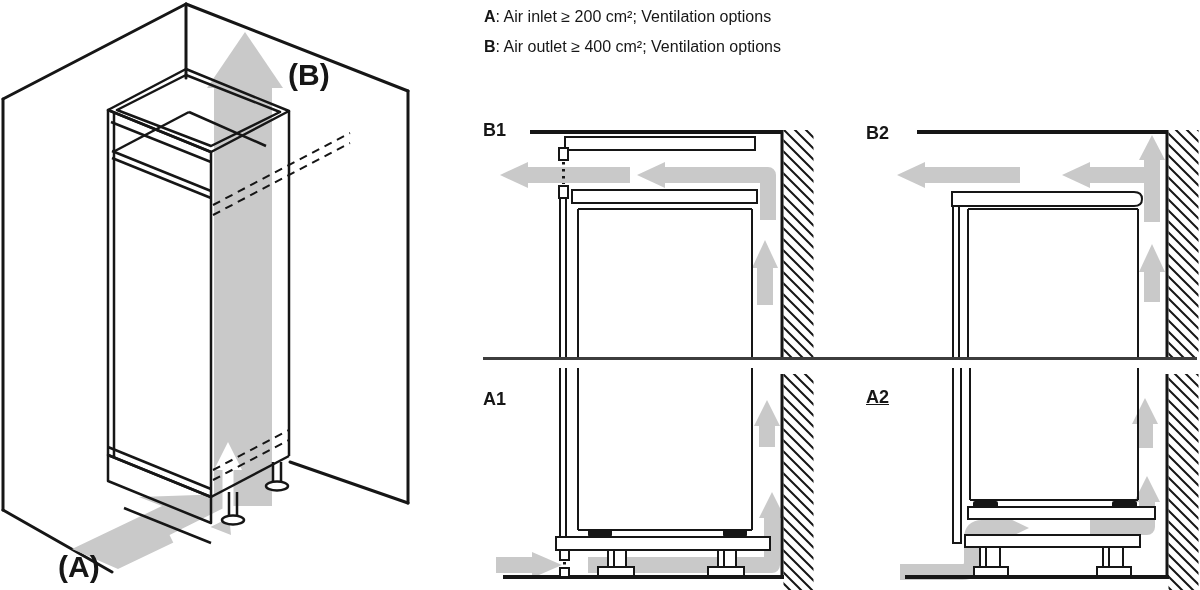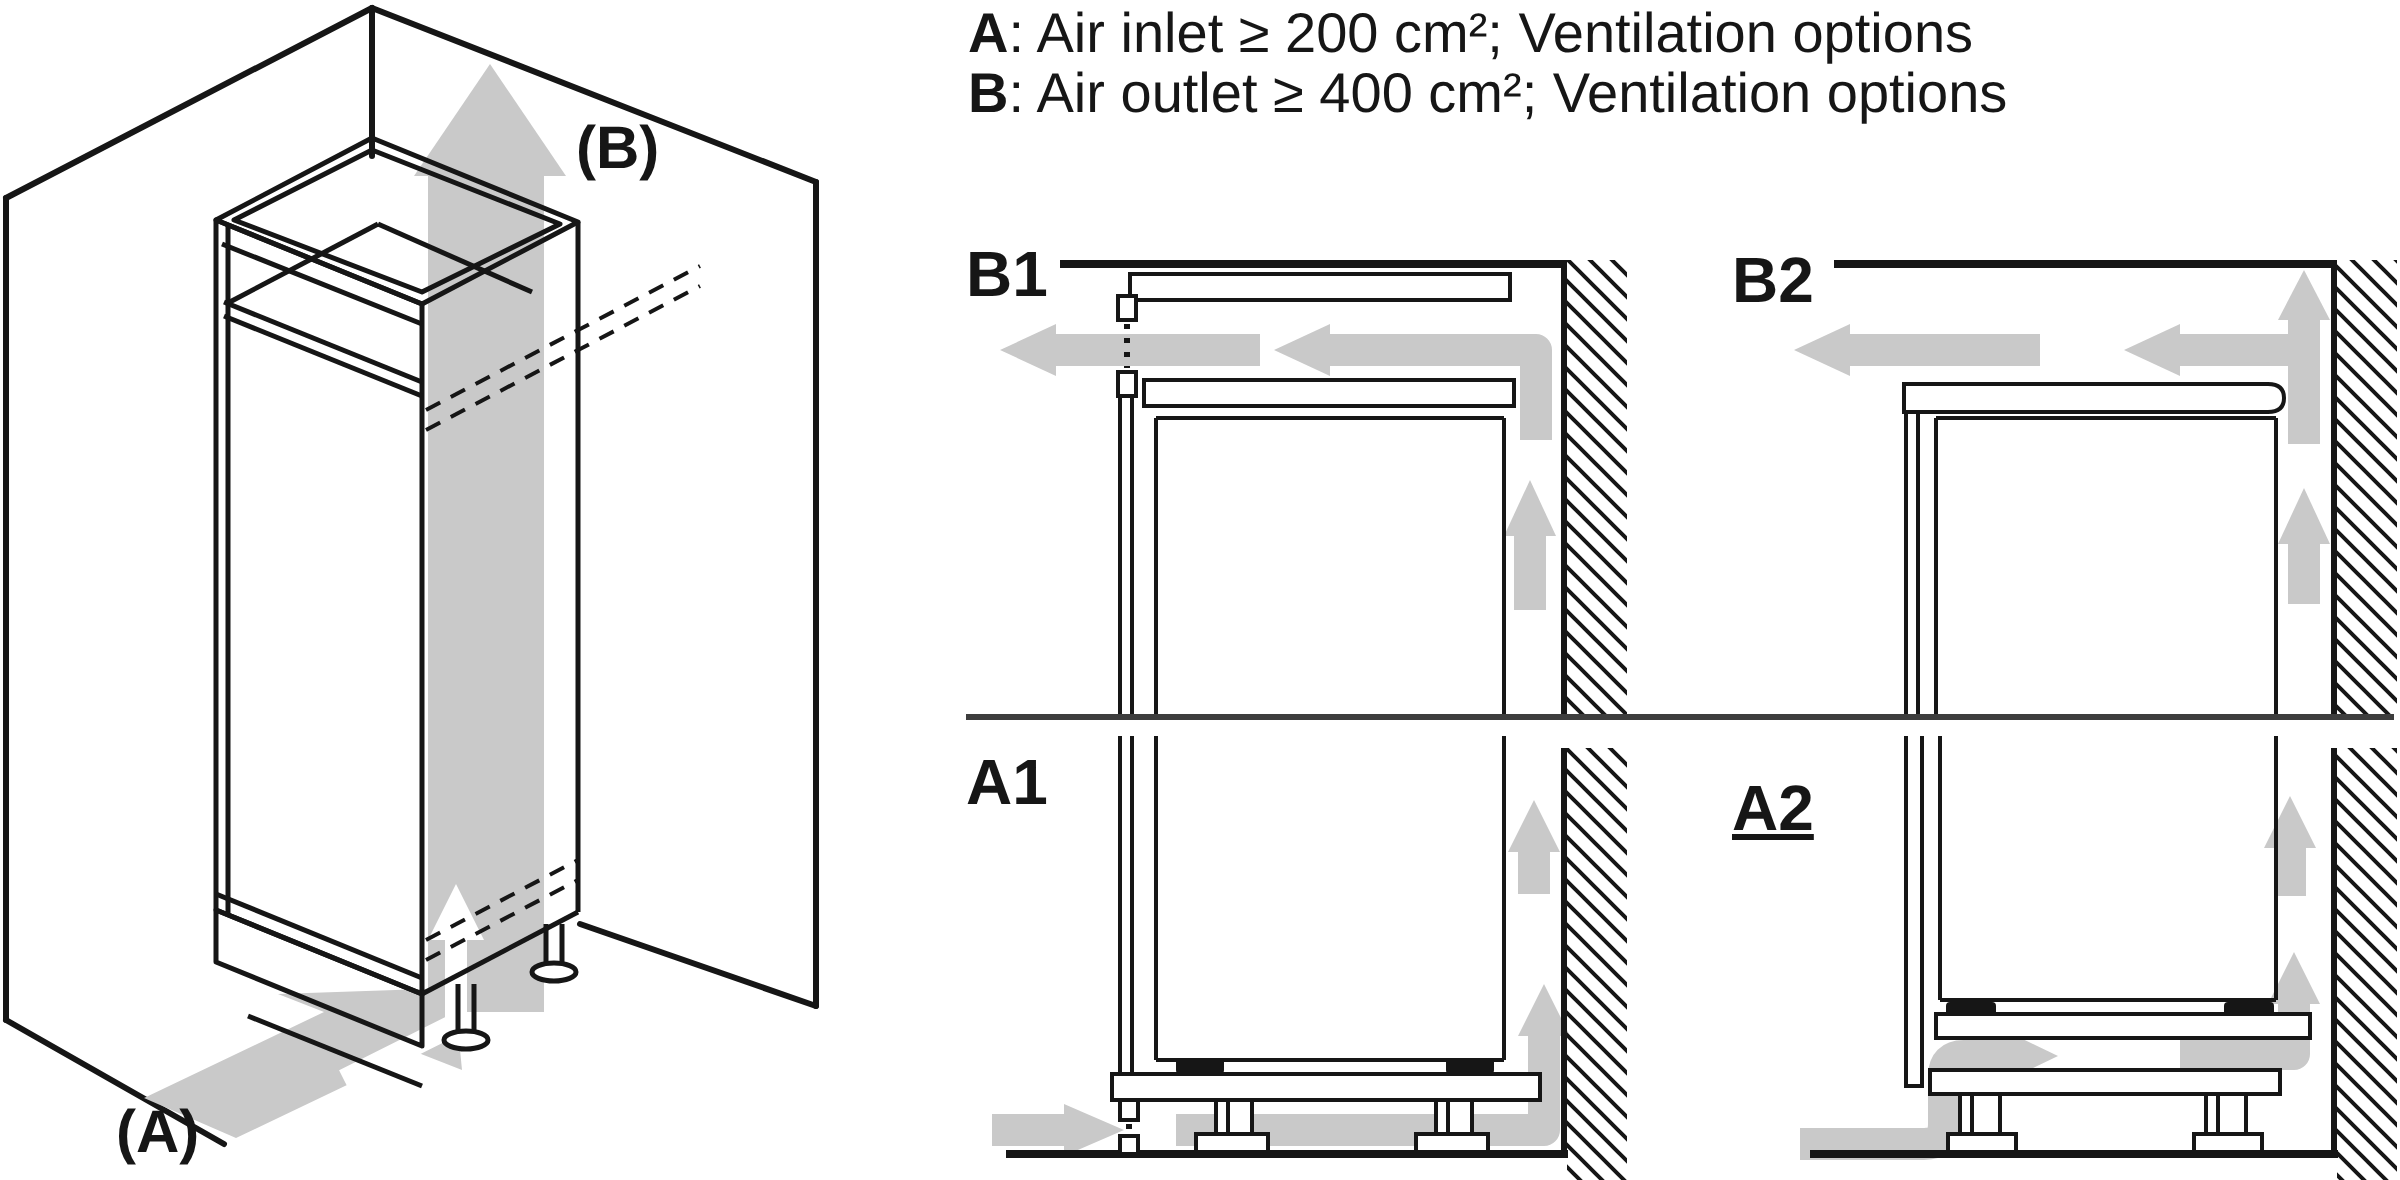--- a/index.html
+++ b/index.html
@@ -1,21 +1,21 @@
 <!DOCTYPE html>
 <html><head>
 <meta charset="utf-8">
 <style>
   html,body{margin:0;padding:0;background:#ffffff;}
   #stage{position:relative;width:1200px;height:590px;background:#ffffff;overflow:hidden;
          font-family:"Liberation Sans", sans-serif;color:#161616;}
   .abs{position:absolute;}
-  .hdr{font-size:28px;line-height:30px;white-space:nowrap;}
+  .hdr{font-size:16px;line-height:30px;white-space:nowrap;}
   .hdr b{font-weight:bold;}
-  .panel-label{font-size:32px;font-weight:bold;line-height:1;}
+  .panel-label{font-size:18px;font-weight:bold;line-height:1;}
   .iso-label{font-size:30px;font-weight:bold;line-height:1;}
   svg{display:block;}
   .divider{background:#3d3d3d;height:3px;}
 </style>
 </head>
 <body>
 
 <div id="stage">
 
   <svg class="abs" style="left:0;top:0;" width="460" height="590" viewBox="0 0 460 590">
@@ -132,21 +132,21 @@
       <rect x="318.5" y="18" width="30" height="228" fill="url(#hb2)" stroke="none"></rect>
       <path d="M317,18 L317,246" stroke-width="3"></path>
       <path d="M102,80 L284,80 Q292,80 292,87 Q292,94 284,94 L102,94 Z" fill="#ffffff" stroke-width="2"></path>
       <path d="M103,94 L103,246 M109,94 L109,246" stroke-width="2"></path>
       <path d="M118,97 L288,97 M118,97 L118,246 M288,97 L288,246" stroke-width="2"></path>
     </g>
   </svg>
 
   <div class="abs divider" style="left:483px;top:357px;width:714px;"></div>
 
-  <div class="abs panel-label" style="left:483px;top:375px;">A1</div>
+  <div class="abs panel-label" style="left:483px;top:390px;">A1</div>
   <svg class="abs" style="left:480px;top:368px;" width="352" height="222" viewBox="0 0 352 222">
     <defs>
       <pattern id="ha1" width="11" height="11" patternUnits="userSpaceOnUse">
         <path d="M0,0 L11,11 M-5.5,5.5 L5.5,16.5 M5.5,-5.5 L16.5,5.5" stroke="#161616" stroke-width="2"></path>
       </pattern>
     </defs>
     <g fill="#c9c9c9">
       <path d="M16,197 L52,197" stroke="#c9c9c9" stroke-width="16" fill="none"></path>
       <polygon points="52,184 52,210 82,197"></polygon>
       <path d="M108,197 L292,197 L292,150" stroke="#c9c9c9" stroke-width="16" fill="none" stroke-linejoin="round"></path>

